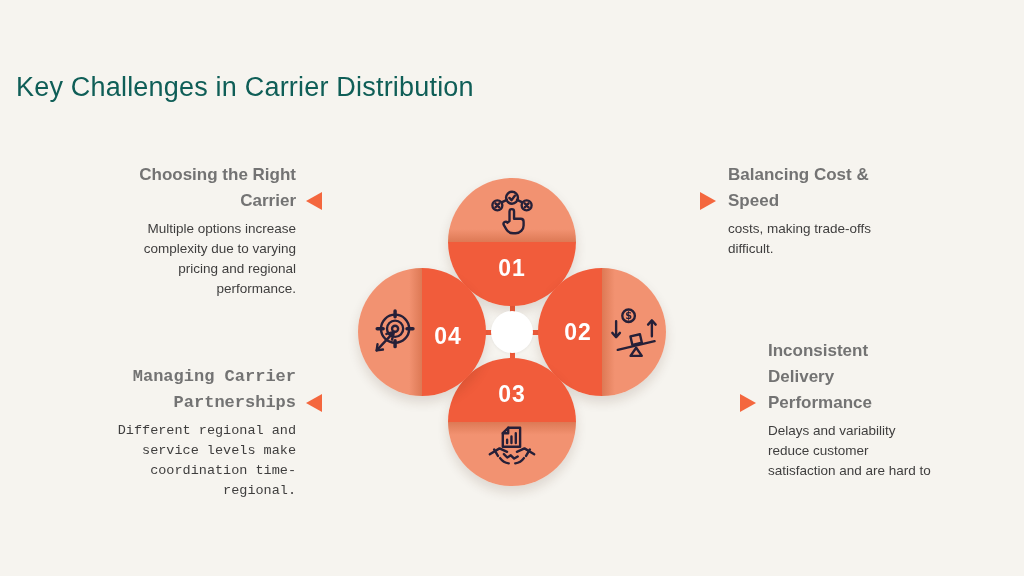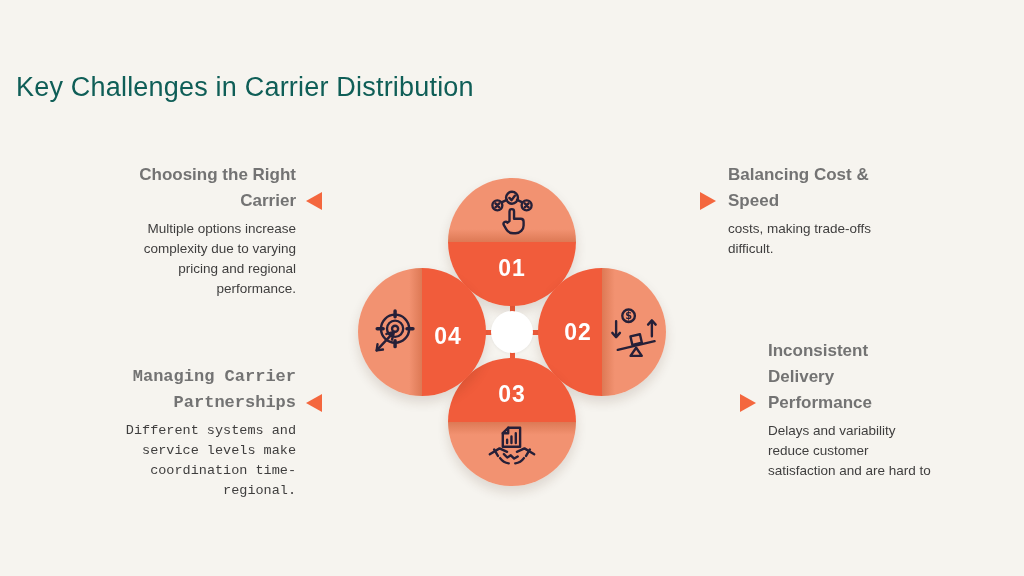--- a/index.html
+++ b/index.html
@@ -90,21 +90,21 @@
     </div>
   </section>
 
   <section class="block left b-l2">
     <div class="heading">
       <div class="line">Managing Carrier</div>
       <div class="line">Partnerships</div>
     </div>
     <div class="tri tri-left" style="top:30px"></div>
     <div class="body">
-      <div class="line">Different systems and</div>
+      <div class="line">Different regional and</div>
       <div class="line">service levels make</div>
       <div class="line">coordination time-</div>
       <div class="line">regional.</div>
     </div>
   </section>
 
   <section class="block right b-r2">
     <div class="heading">
       <div class="line">Inconsistent</div>
       <div class="line">Delivery</div>

